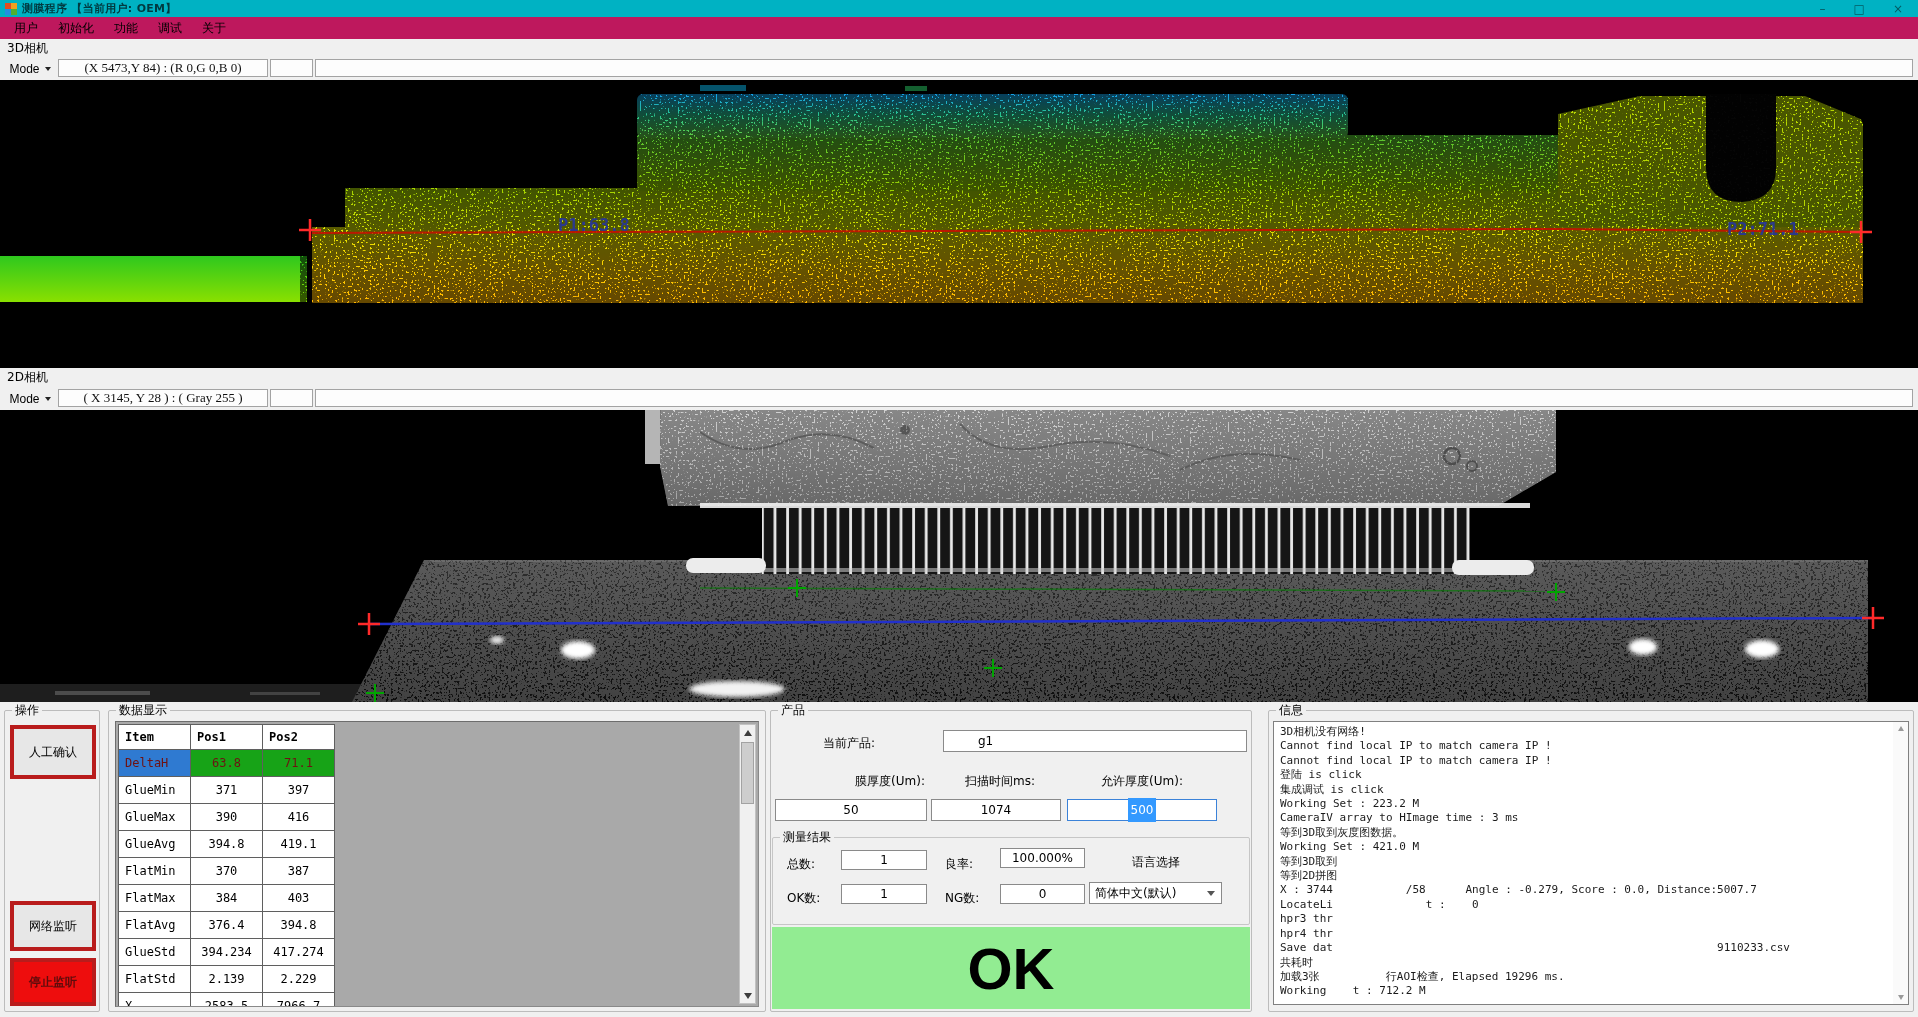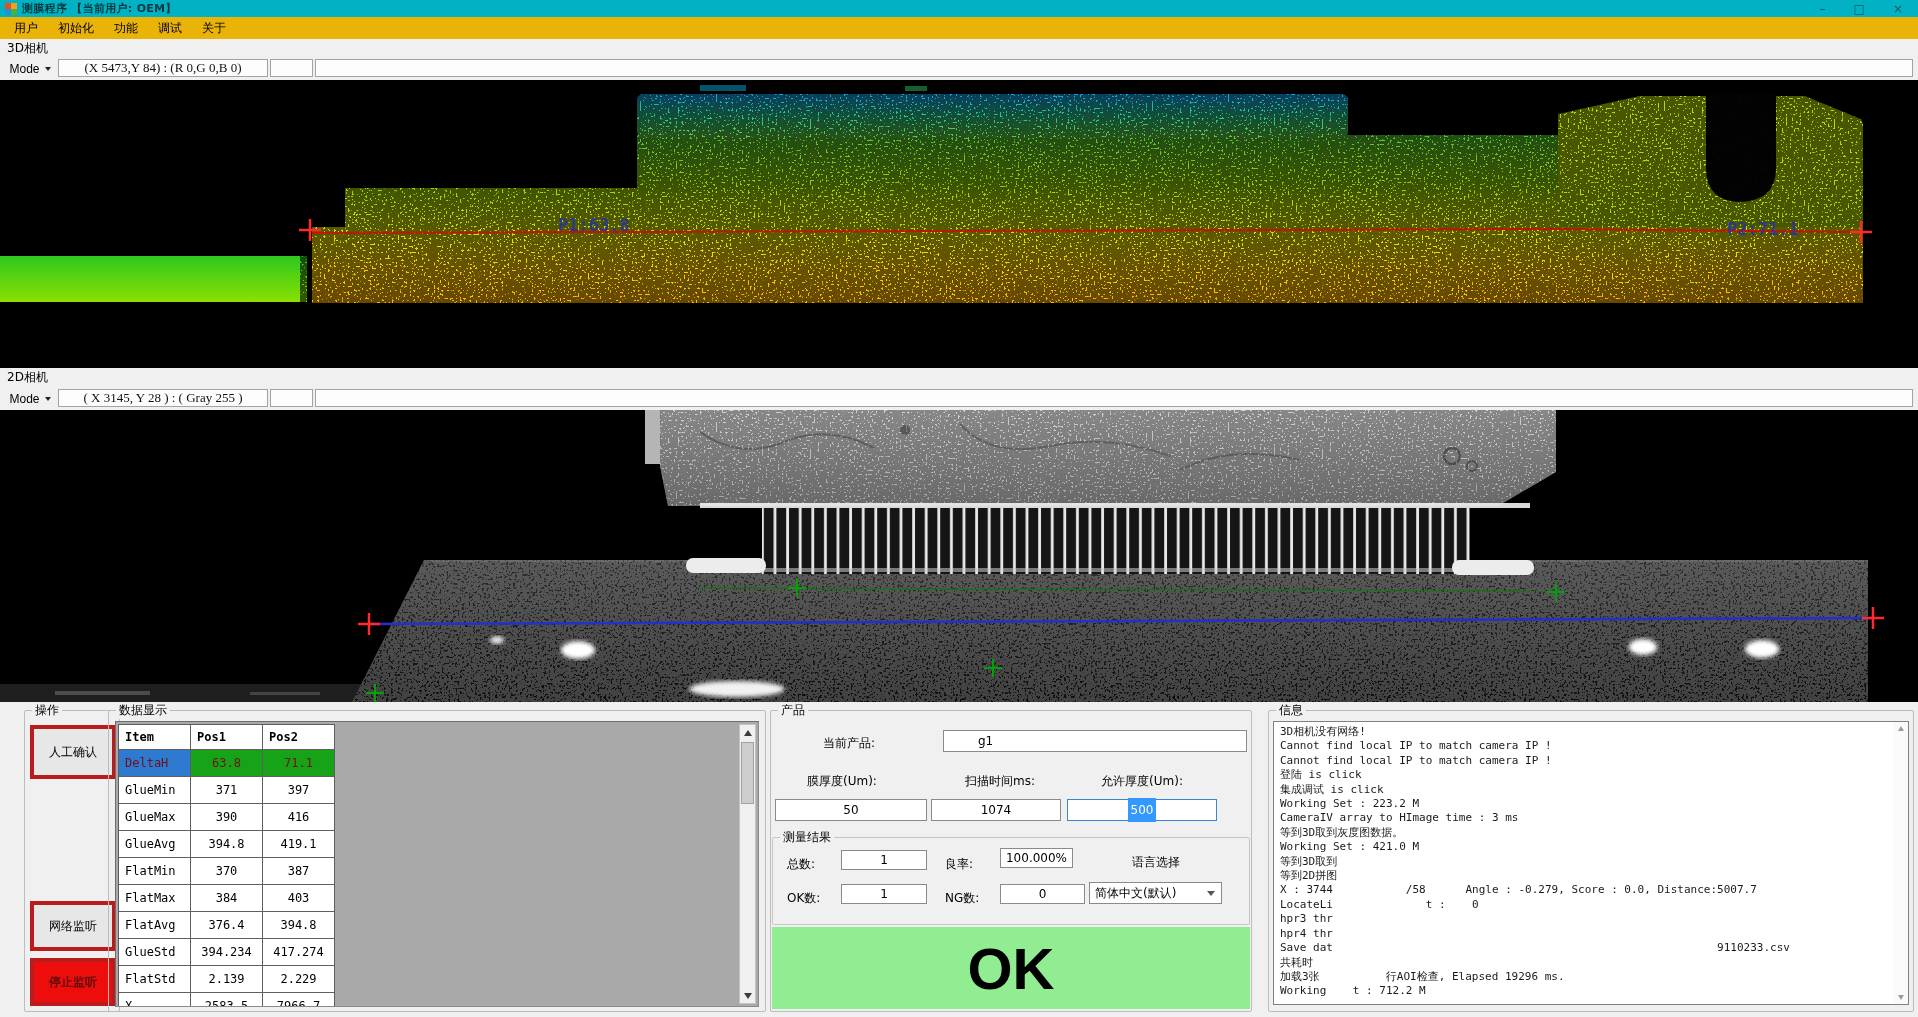--- a/index.html
+++ b/index.html
@@ -11,21 +11,21 @@
   .titlebar{position:absolute;top:0;left:0;right:0;height:17px;background:var(--titlebar,#00b2c3);
             display:flex;align-items:center;padding:0 5px;gap:5px;}
   .app-icon{width:12px;height:12px;display:grid;grid-template-columns:6px 6px;grid-template-rows:6px 6px;}
   .app-icon i:nth-child(1){background:#e05020}.app-icon i:nth-child(2){background:#f0a020}
   .app-icon i:nth-child(3){background:#2090e0}.app-icon i:nth-child(4){background:#50b030}
   .title-text{font-size:11px;font-weight:bold;color:#003a40;letter-spacing:.3px;}
   .win-controls{margin-left:auto;display:flex;gap:28px;padding-right:10px;}
   .win-btn{font-size:12px;line-height:16px;color:#045a63;cursor:default;}
 
   
-  .menubar{position:absolute;top:17px;left:0;right:0;height:22px;background:#eab308;
+  .menubar{position:absolute;top:17px;left:0;right:0;height:22px;background:#be185d;
            display:flex;align-items:center;padding-left:4px;}
   .menu-item{font-size:12px;color:#000;padding:2px 10px;}
   .seclabel{position:absolute;left:0;right:0;height:19px;background:#f0f0f0;display:flex;
             align-items:center;padding-left:7px;font-size:12px;color:#000;}
   #lbl3d{top:39px}  #lbl2d{top:368px}
   .modebar{position:absolute;left:0;right:0;height:22px;background:#f0f0f0;}
   #mode3d{top:58px} #mode2d{top:388px}
   .mode-btn{position:absolute;left:2px;top:1px;width:56px;height:19px;background:#f0f0f0;border:0;
             font-size:12px;display:flex;align-items:center;justify-content:center;gap:5px;color:#000;}
   .tri-down{width:0;height:0;border-left:3.5px solid transparent;border-right:3.5px solid transparent;
@@ -39,21 +39,21 @@
   .view{position:absolute;left:0;right:0;background:#000;}
   #view3d{top:80px;height:288px} #view2d{top:410px;height:292px}
   .view svg{display:block;width:100%;height:100%;}
 
   
   .bottom{position:absolute;top:702px;left:0;right:0;bottom:0;background:#f0f0f0;}
   .gb{position:absolute;border:1px solid #bcbcbc;border-radius:2px;}
   .gb-title{position:absolute;top:-9px;left:7px;background:#f0f0f0;padding:0 3px;font-size:12px;color:#000;}
 
   
-  #gb-op{left:4px;top:8px;width:96px;height:302px;margin-left:20px;}
+  #gb-op{left:4px;top:8px;width:96px;height:302px;}
   .opbtn{position:absolute;left:5px;width:86px;background:#e7e7e7;border:4px solid #b91c1c;
          font-size:12px;color:#000;font-family:inherit;}
   #btn-manual{top:14px;height:54px}
   #btn-network{top:190px;height:50px}
   #btn-stop{top:247px;height:48px;background:var(--stop-red,#ee0d0d);color:#5e0c0c;font-weight:bold;}
 
   
   #gb-data{left:108px;top:8px;width:658px;height:302px;}
   .dg-area{position:absolute;left:6px;top:10px;right:6px;bottom:4px;background:#a9a9a9;
            border:1px solid #898989;border-top-color:#6d6d6d;border-left-color:#6d6d6d;overflow:hidden;}
@@ -73,31 +73,31 @@
   .tri-d{width:0;height:0;border-left:4px solid transparent;border-right:4px solid transparent;border-top:6px solid #3c3c3c;}
   .sb-thumb{position:absolute;left:1px;right:1px;top:17px;height:62px;background:#cdcdcd;border:1px solid #a2a2a2;}
 
   
   #gb-product{left:770px;top:8px;width:482px;height:302px;}
   .plabel{position:absolute;font-size:12px;color:#000;}
   .pfield{position:absolute;height:22px;background:#fff;border:1px solid #8a8a8a;font-size:12px;color:#000;
           display:flex;align-items:center;}
   #lbl-cur{left:52px;top:24px;}
   #f-cur{left:172px;top:19px;width:304px;padding-left:34px;}
-  #lbl-th{left:36px;top:62px;width:118px;text-align:left;}
+  #lbl-th{left:36px;top:62px;width:118px;text-align:right;}
   #lbl-scan{left:170px;top:62px;width:118px;text-align:center;}
   #lbl-allow{left:308px;top:62px;width:126px;text-align:center;}
   .frow{justify-content:center;}
   #f-th{left:4px;top:88px;width:152px;}
   #f-scan{left:160px;top:88px;width:130px;}
   #f-allow{left:296px;top:88px;width:150px;border:1px solid var(--focus-border,#3b82d8);}
   .sel{background:var(--selection-blue,#3399ff);color:#fff;padding:5px 3px;}
   #gb-result{left:1px;top:126px;width:478px;height:88px;border-color:#c6c6c6;}
   #lbl-total{left:14px;top:18px}   #f-total{left:68px;top:12px;width:86px;height:20px;}
-  #lbl-yield{left:172px;top:18px}  #f-yield{left:227px;top:10px;width:73px;height:20px;}
+  #lbl-yield{left:172px;top:18px}  #f-yield{left:227px;top:10px;width:85px;height:20px;}
   #lbl-lang{left:333px;top:16px;width:100px;text-align:center;}
   #lbl-ok{left:14px;top:52px}      #f-ok{left:68px;top:46px;width:86px;height:20px;}
   #lbl-ng{left:172px;top:52px}     #f-ng{left:227px;top:46px;width:85px;height:20px;}
   #dd-lang{left:316px;top:44px;width:133px;height:22px;background:#fff;border:1px solid #8a8a8a;
            display:flex;align-items:center;font-size:12px;padding-left:5px;position:absolute;color:#000;}
   .dd-arrow{margin-left:auto;margin-right:6px;width:0;height:0;border-left:4px solid transparent;
             border-right:4px solid transparent;border-top:5px solid #555;}
   #banner{position:absolute;left:1px;top:216px;width:478px;height:82px;background:var(--ok-banner,#92ec92);
           display:flex;align-items:center;justify-content:center;
           font:bold 58px "Liberation Sans","DejaVu Sans",sans-serif;color:#000;}

